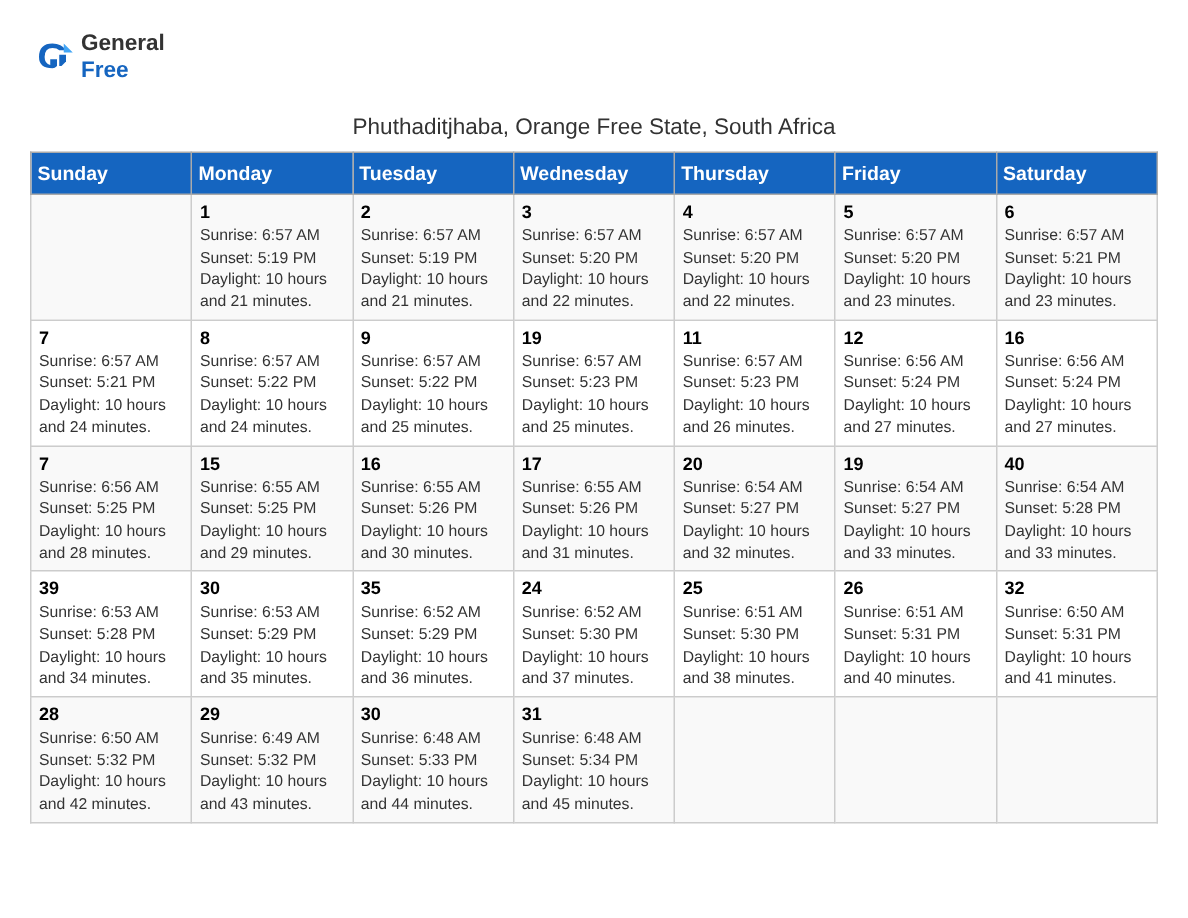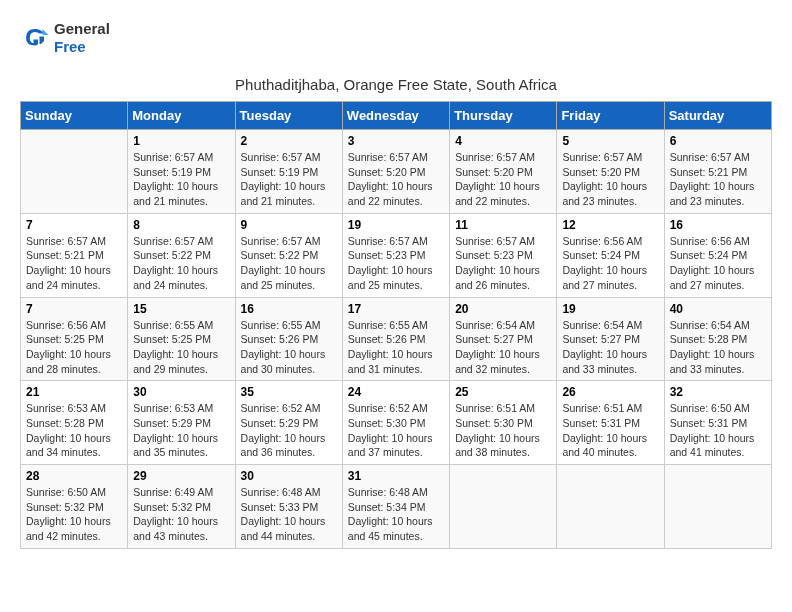--- a/index.html
+++ b/index.html
@@ -136,21 +136,21 @@
       <tr>
         <td><span class="day-num">7</span><span class="day-info">Sunrise: 6:56 AM<br>Sunset: 5:25 PM<br>Daylight: 10 hours<br>and 28 minutes.</span></td>
         <td><span class="day-num">15</span><span class="day-info">Sunrise: 6:55 AM<br>Sunset: 5:25 PM<br>Daylight: 10 hours<br>and 29 minutes.</span></td>
         <td><span class="day-num">16</span><span class="day-info">Sunrise: 6:55 AM<br>Sunset: 5:26 PM<br>Daylight: 10 hours<br>and 30 minutes.</span></td>
         <td><span class="day-num">17</span><span class="day-info">Sunrise: 6:55 AM<br>Sunset: 5:26 PM<br>Daylight: 10 hours<br>and 31 minutes.</span></td>
         <td><span class="day-num">20</span><span class="day-info">Sunrise: 6:54 AM<br>Sunset: 5:27 PM<br>Daylight: 10 hours<br>and 32 minutes.</span></td>
         <td><span class="day-num">19</span><span class="day-info">Sunrise: 6:54 AM<br>Sunset: 5:27 PM<br>Daylight: 10 hours<br>and 33 minutes.</span></td>
         <td><span class="day-num">40</span><span class="day-info">Sunrise: 6:54 AM<br>Sunset: 5:28 PM<br>Daylight: 10 hours<br>and 33 minutes.</span></td>
       </tr>
       <tr>
-        <td><span class="day-num">21</span><span class="day-info">Sunrise: 6:53 AM<br>Sunset: 5:28 PM<br>Daylight: 10 hours<br>and 34 minutes.</span></td>
+        <td><span class="day-num">39</span><span class="day-info">Sunrise: 6:53 AM<br>Sunset: 5:28 PM<br>Daylight: 10 hours<br>and 34 minutes.</span></td>
         <td><span class="day-num">30</span><span class="day-info">Sunrise: 6:53 AM<br>Sunset: 5:29 PM<br>Daylight: 10 hours<br>and 35 minutes.</span></td>
         <td><span class="day-num">35</span><span class="day-info">Sunrise: 6:52 AM<br>Sunset: 5:29 PM<br>Daylight: 10 hours<br>and 36 minutes.</span></td>
         <td><span class="day-num">24</span><span class="day-info">Sunrise: 6:52 AM<br>Sunset: 5:30 PM<br>Daylight: 10 hours<br>and 37 minutes.</span></td>
         <td><span class="day-num">25</span><span class="day-info">Sunrise: 6:51 AM<br>Sunset: 5:30 PM<br>Daylight: 10 hours<br>and 38 minutes.</span></td>
         <td><span class="day-num">26</span><span class="day-info">Sunrise: 6:51 AM<br>Sunset: 5:31 PM<br>Daylight: 10 hours<br>and 40 minutes.</span></td>
         <td><span class="day-num">32</span><span class="day-info">Sunrise: 6:50 AM<br>Sunset: 5:31 PM<br>Daylight: 10 hours<br>and 41 minutes.</span></td>
       </tr>
       <tr>
         <td><span class="day-num">28</span><span class="day-info">Sunrise: 6:50 AM<br>Sunset: 5:32 PM<br>Daylight: 10 hours<br>and 42 minutes.</span></td>
         <td><span class="day-num">29</span><span class="day-info">Sunrise: 6:49 AM<br>Sunset: 5:32 PM<br>Daylight: 10 hours<br>and 43 minutes.</span></td>

